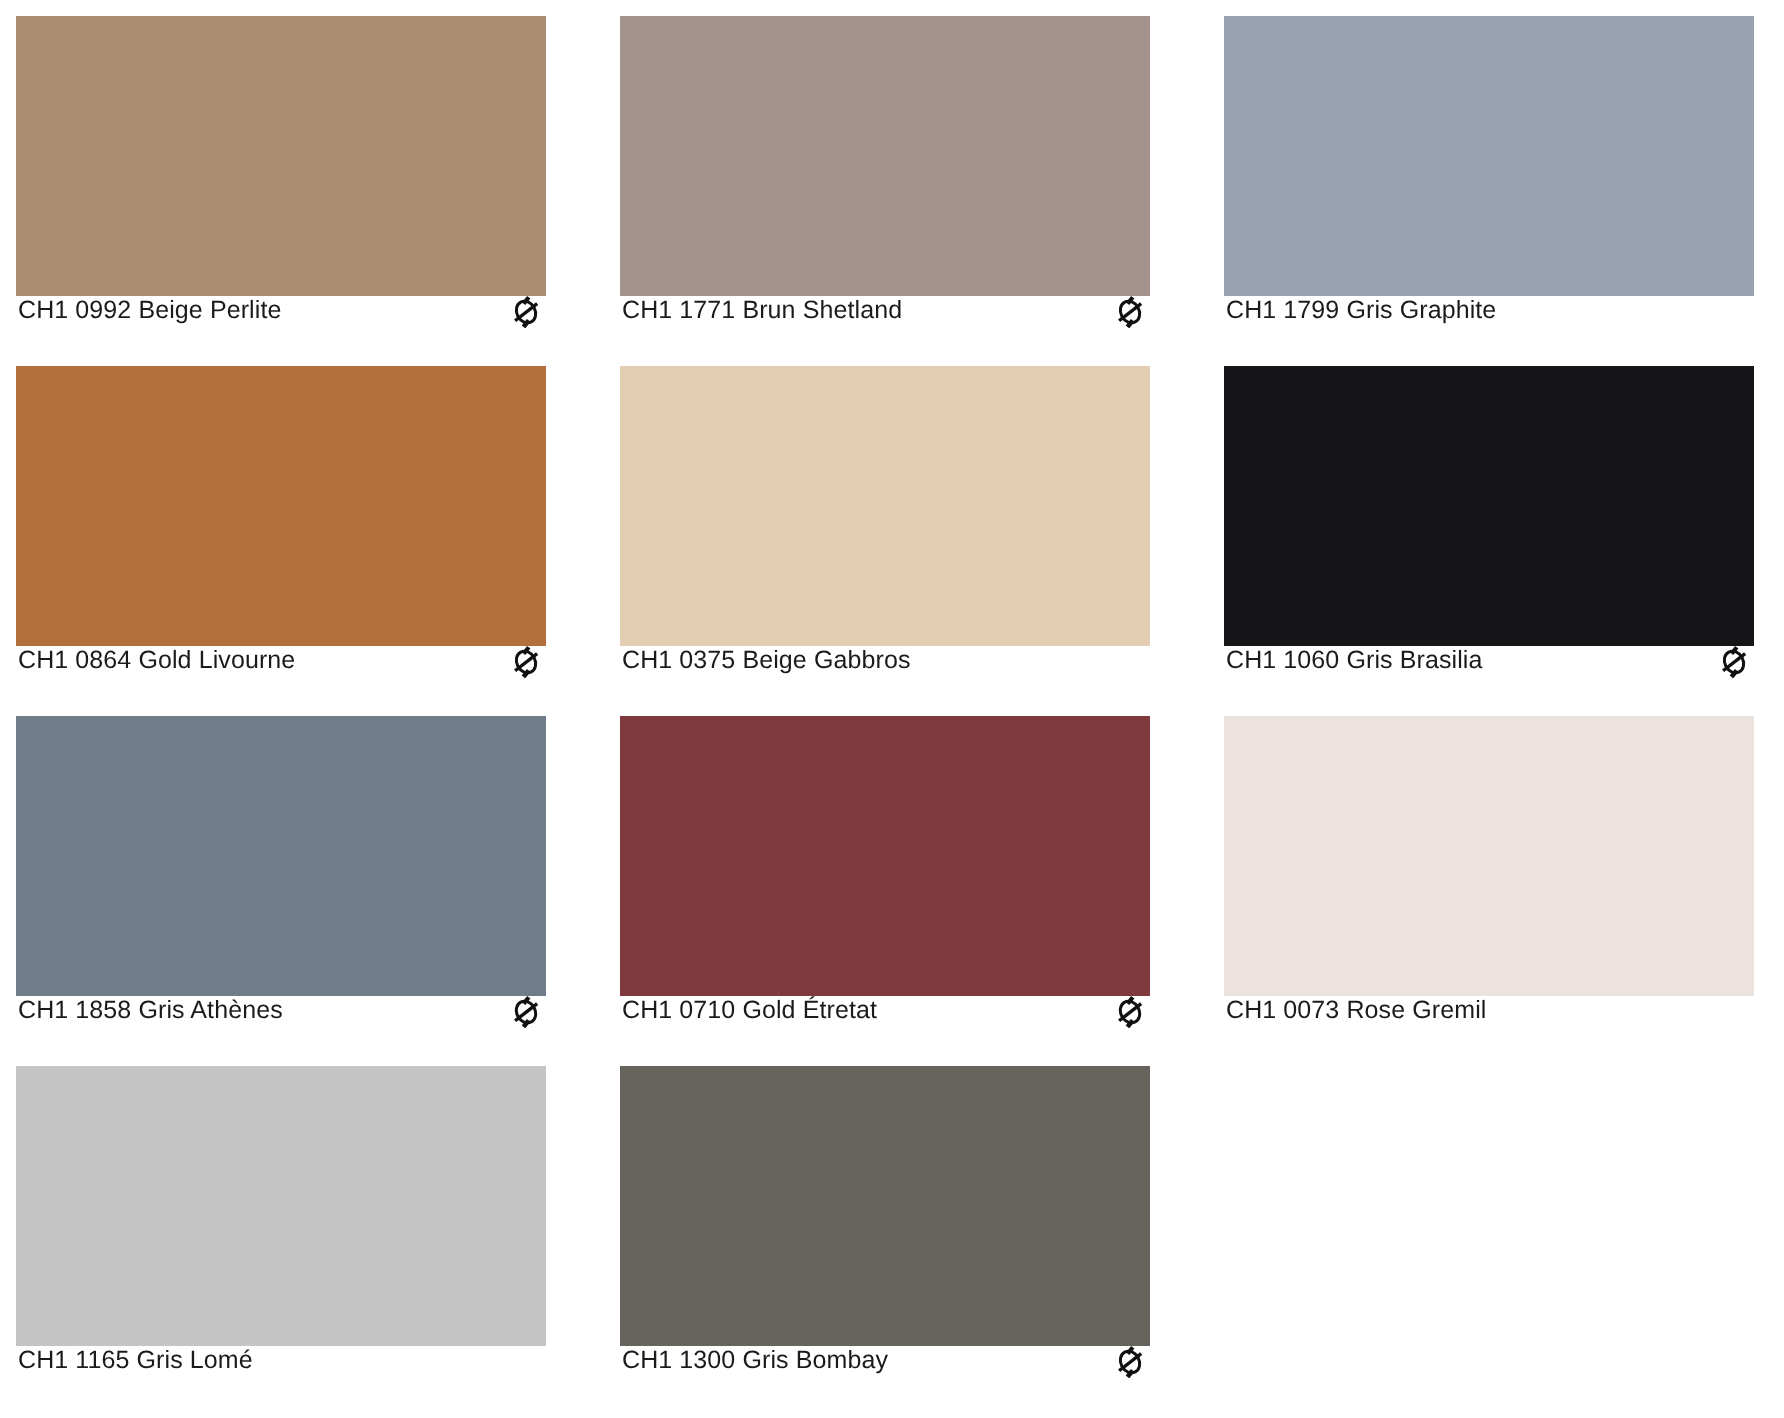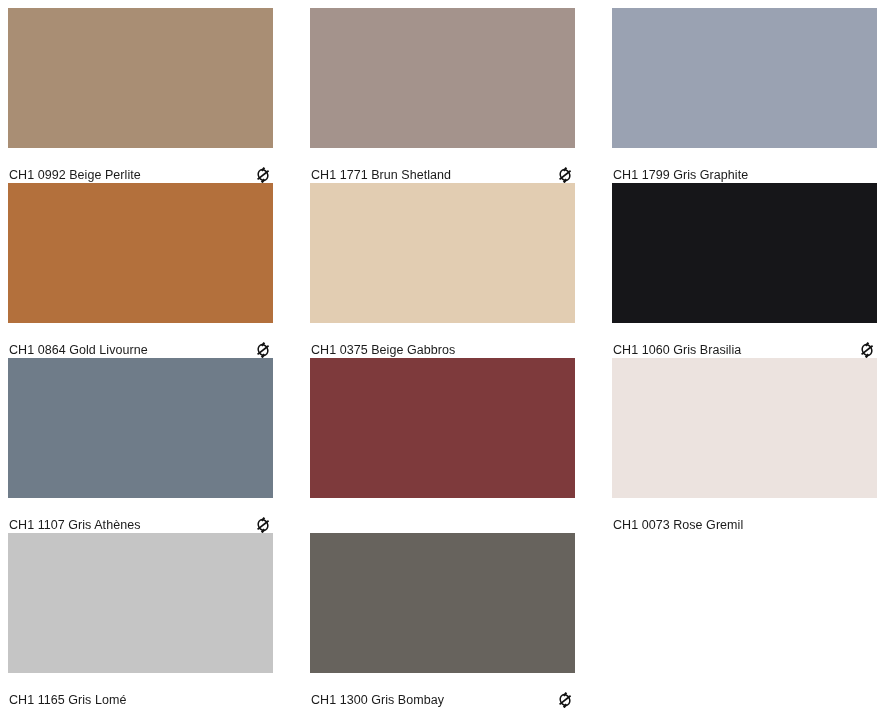--- a/index.html
+++ b/index.html
@@ -30,21 +30,21 @@
     width: 265px;
   }
   .swatch-chip {
     width: 265px;
     height: 140px;
     display: block;
   }
   .swatch-caption {
     height: 35px;
     display: flex;
-    align-items: flex-end;
+    align-items: flex-start;
     justify-content: space-between;
     padding: 0 2px 0 1px;
   }
   .swatch-label {
     font-size: 12.5px;
     line-height: 15px;
     letter-spacing: 0.05px;
     color: #1b1b1b;
     white-space: nowrap;
   }
@@ -167,37 +167,52 @@
             <rect x="6.9" y="11.7" width="2.3" height="4.2" transform="rotate(38 8 13.8)"></rect>
           </g>
           <rect x="1.0" y="7.25" width="14" height="1.7" fill="#111111" transform="rotate(-38 8 8)"></rect>
         </svg>
       </span>
     </div>
   </div>
     <div class="swatch-cell">
     <div class="swatch-chip" title="CH1 1107 Gris Athènes" style="background-color: rgb(111, 124, 137);"></div>
     <div class="swatch-caption">
-      <span class="swatch-label">CH1 1107 Gris Athènes</span>
+      <span class="swatch-label">CH1 1858 Gris Athènes</span>
       <span class="no-paint-icon">
         <svg viewBox="0 0 16 16" width="16" height="16" aria-hidden="true">
           <g fill="none" stroke="#111111" stroke-width="1.5">
             <ellipse cx="8" cy="8" rx="4.6" ry="5.6" transform="rotate(-28 8 8)"></ellipse>
           </g>
           <g fill="#111111">
             <rect x="7.1" y="0.2" width="2.1" height="4.1" transform="rotate(38 8.1 2.2)"></rect>
             <rect x="6.9" y="11.7" width="2.3" height="4.2" transform="rotate(38 8 13.8)"></rect>
           </g>
           <rect x="1.0" y="7.25" width="14" height="1.7" fill="#111111" transform="rotate(-38 8 8)"></rect>
         </svg>
       </span>
     </div>
   </div>
     <div class="swatch-cell">
     <div class="swatch-chip" title="CH1 0710 Gold Étretat" style="background-color: rgb(126, 58, 60);"></div>
+    <div class="swatch-caption">
+      <span class="swatch-label">CH1 0710 Gold Étretat</span>
+      <span class="no-paint-icon">
+        <svg viewBox="0 0 16 16" width="16" height="16" aria-hidden="true">
+          <g fill="none" stroke="#111111" stroke-width="1.5">
+            <ellipse cx="8" cy="8" rx="4.6" ry="5.6" transform="rotate(-28 8 8)"></ellipse>
+          </g>
+          <g fill="#111111">
+            <rect x="7.1" y="0.2" width="2.1" height="4.1" transform="rotate(38 8.1 2.2)"></rect>
+            <rect x="6.9" y="11.7" width="2.3" height="4.2" transform="rotate(38 8 13.8)"></rect>
+          </g>
+          <rect x="1.0" y="7.25" width="14" height="1.7" fill="#111111" transform="rotate(-38 8 8)"></rect>
+        </svg>
+      </span>
+    </div>
   </div>
     <div class="swatch-cell">
     <div class="swatch-chip" title="CH1 0073 Rose Gremil" style="background-color: rgb(236, 227, 223);"></div>
     <div class="swatch-caption">
       <span class="swatch-label">CH1 0073 Rose Gremil</span>
       <span class="no-paint-icon hidden">
         <svg viewBox="0 0 16 16" width="16" height="16" aria-hidden="true">
           <g fill="none" stroke="#111111" stroke-width="1.5">
             <ellipse cx="8" cy="8" rx="4.6" ry="5.6" transform="rotate(-28 8 8)"></ellipse>
           </g>

